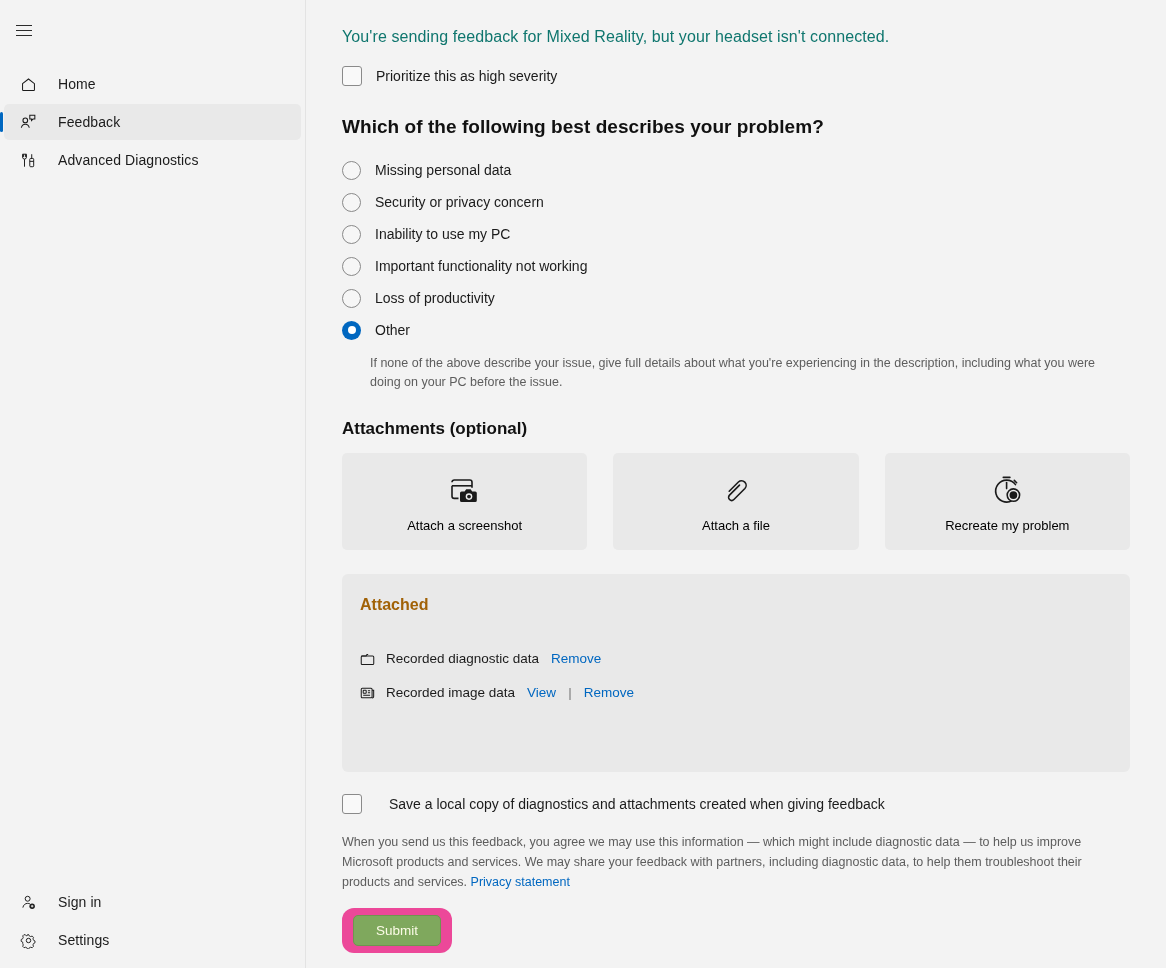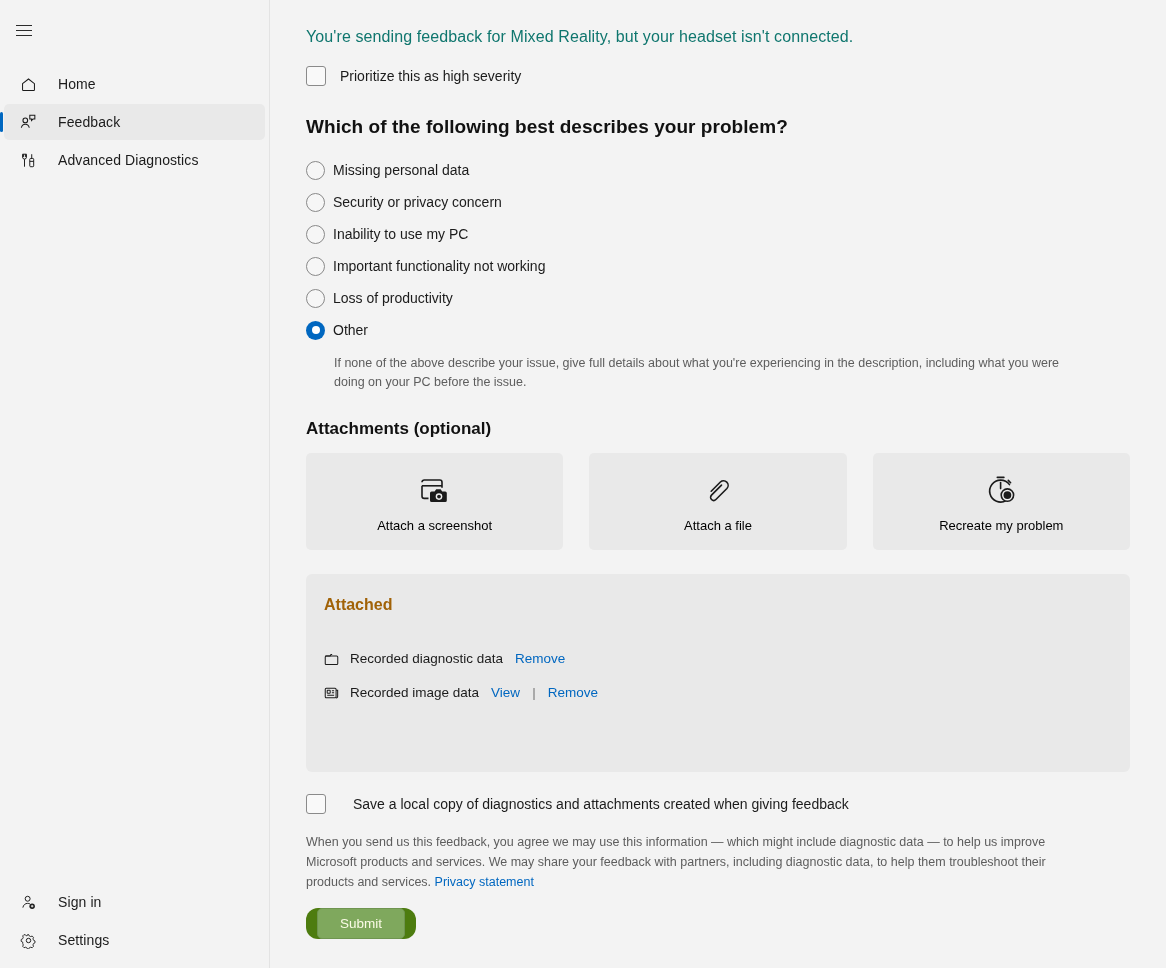--- a/index.html
+++ b/index.html
@@ -7,21 +7,21 @@
     width: 1166px; height: 968px;
     font-family: "Liberation Sans", sans-serif;
     background: #f3f3f3;
     color: #1b1b1b;
     overflow: hidden;
   }
   .app { display: flex; width: 1166px; height: 968px; }
 
   
   .sidebar {
-    width: 270px; height: 968px;
+    width: 306px; height: 968px;
     background: #f3f3f3;
     border-right: 1px solid #e3e3e3;
     display: flex; flex-direction: column;
     position: relative;
     flex: none;
   }
   .hamburger {
     width: 40px; height: 36px;
     margin: 12px 0 0 4px;
     display: flex; align-items: center; justify-content: center;
@@ -85,21 +85,21 @@
     width: 19px; height: 19px; flex: none; border-radius: 50%;
     border: 1.4px solid #898989; background: #f6f6f6;
   }
   .radio.checked {
     border: none; background: #0067c0;
     display: flex; align-items: center; justify-content: center;
   }
   .radio.checked::after {
     content: ""; width: 8px; height: 8px; border-radius: 50%; background: #fff;
   }
-  .radio-label { margin-left: 8px; font-size: 14px; color: #1b1b1b; }
+  .radio-label { margin-left: 14px; font-size: 14px; color: #1b1b1b; }
   .radio-help {
     margin: 8px 0 0 28px; font-size: 12.5px; color: #5d5d5d;
     line-height: 1.55; max-width: 740px;
   }
 
   h3.section2 { font-size: 17px; font-weight: 600; color: #111; margin: 26px 0 14px 0; }
 
   .attach-cards { display: flex; gap: 26px; }
   .attach-card {
     flex: 1; height: 97px;
@@ -127,22 +127,22 @@
 
   .legal {
     margin-top: 18px; font-size: 12.5px; color: #5d5d5d;
     line-height: 1.6; max-width: 790px;
   }
   .legal a { color: #0067c0; text-decoration: none; cursor: pointer; }
 
   .submit-wrap {
     margin-top: 16px;
     display: inline-block;
-    padding: 0 11px;
-    background: #4d7c0f;
+    padding: 7px 11px;
+    background: #ec4899;
     border-radius: 12px;
   }
   .submit-btn {
     background: #7fa85d;
     color: #fbfbe6;
     border: 1px solid #6f9550;
     border-radius: 5px;
     font-size: 13.5px;
     font-family: "Liberation Sans", sans-serif;
     padding: 7px 22px;

